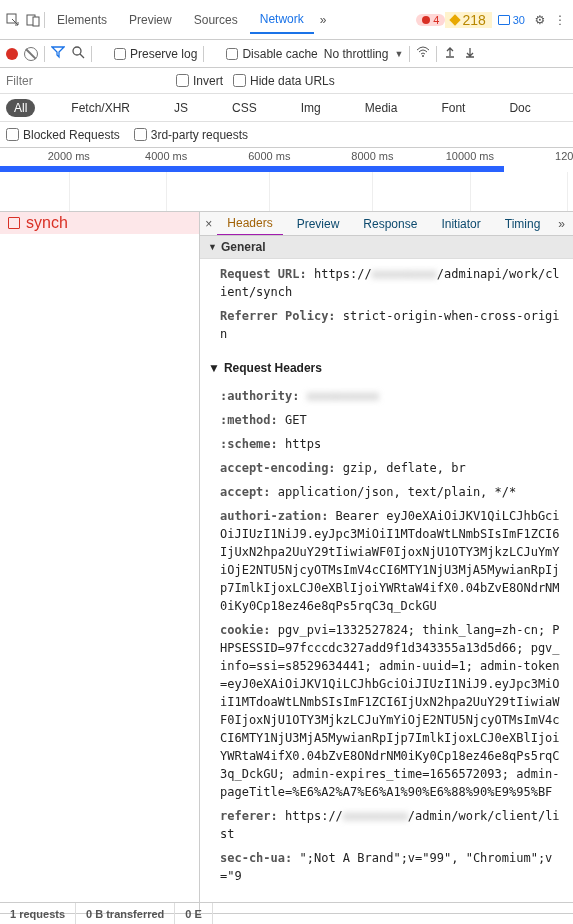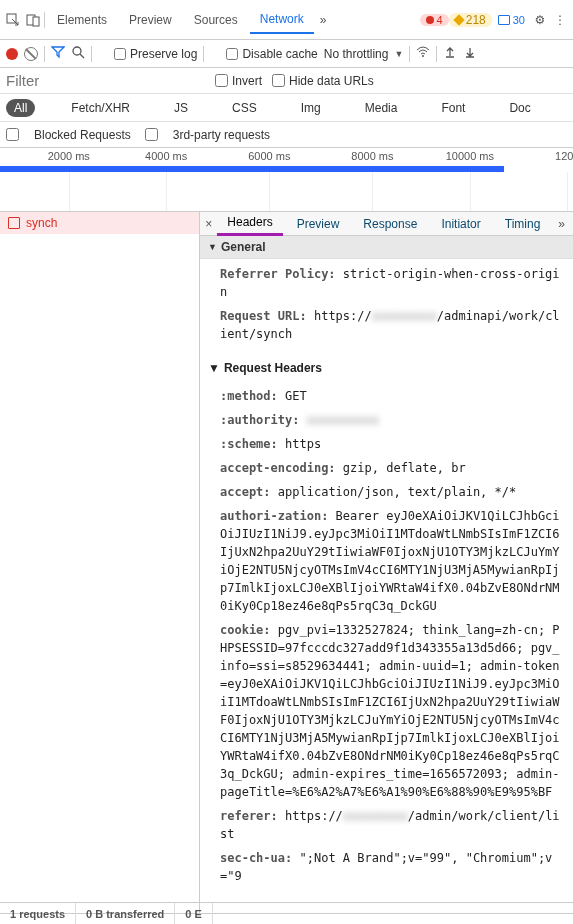--- a/index.html
+++ b/index.html
@@ -6,21 +6,21 @@
 body { font-family: "Segoe UI", Arial, sans-serif; font-size: 12px; color: #333; background: #fff; width: 573px; height: 924px; overflow: hidden; position: relative; }
 
 
 .top-tabs { display: flex; align-items: center; height: 40px; border-bottom: 1px solid #ccc; padding: 0 4px; gap: 2px; }
 .top-tabs .icon-btn { width: 18px; height: 18px; display: flex; align-items: center; justify-content: center; color: #555; }
 .top-tabs .tab { padding: 6px 10px; color: #555; cursor: pointer; }
 .top-tabs .tab.active { color: #1a73e8; border-bottom: 2px solid #1a73e8; }
 .top-tabs .spacer { flex: 1; }
 .top-tabs .badge-err { background:#ffd7d6; color:#d93025; border-radius:8px; padding:0 6px; font-size:11px; display:inline-flex; align-items:center; gap:3px;}
 .top-tabs .badge-err::before{content:"";width:8px;height:8px;border-radius:50%;background:#d93025;display:inline-block;}
-.top-tabs .badge-warn { background:#fff3cd; color:#b88700; border-radius:6px; padding:0 6px; font-size:12px; display:inline-flex; align-items:center; gap:3px; margin-left:-2px;}
+.top-tabs .badge-warn { background:#fff3cd; color:#b88700; border-radius:0; padding:0 6px; font-size:14px; display:inline-flex; align-items:center; gap:3px; margin-left:-2px;}
 .top-tabs .badge-warn::before{content:"";width:8px;height:8px;background:#e8a800;display:inline-block;transform:rotate(45deg);}
 .top-tabs .badge-msg { color:#1a73e8; padding:0 4px; font-size:11px; display:inline-flex; align-items:center; gap:3px;}
 .top-tabs .badge-msg::before{content:"";width:10px;height:8px;border:1px solid #1a73e8;border-radius:1px;display:inline-block;}
 .top-tabs .more{font-size:12px;color:#555;padding:0 4px;}
 
 
 .toolbar { display:flex; align-items:center; height:28px; border-bottom:1px solid #ccc; padding:0 6px; gap:6px; }
 .toolbar .rec{width:12px;height:12px;border-radius:50%;background:#d93025;}
 .toolbar .noentry{width:14px;height:14px;border:1.5px solid #777;border-radius:50%;position:relative;}
 .toolbar .noentry::after{content:"";position:absolute;width:14px;height:1.5px;background:#777;transform:rotate(45deg);top:5px;left:-1px;}
@@ -28,50 +28,50 @@
 .toolbar .funnel{color:#1a73e8;}
 .toolbar .search-icon{color:#555;}
 .toolbar .chk{display:flex;align-items:center;gap:4px;color:#333;margin-left:16px;}
 .toolbar input[type=checkbox]{width:12px;height:12px;}
 .toolbar .throttle{color:#333;}
 .toolbar .dd{font-size:9px;color:#555;}
 .toolbar .wifi, .toolbar .upload, .toolbar .download, .toolbar .gear2{color:#555;width:14px;text-align:center;}
 
 
 .filter-row{display:flex;align-items:center;height:26px;border-bottom:1px solid #e0e0e0;padding:0 6px;gap:10px;}
-.filter-row input[type=text]{border:none;outline:none;flex:0 0 160px;color:#737373;font-size:15px;}
+.filter-row input[type=text]{border:none;outline:none;flex:0 0 160px;color:#737373;font-size:12px;}
 .filter-row .chk{display:flex;align-items:center;gap:4px;}
 
 
 .type-row{display:flex;align-items:center;height:28px;border-bottom:1px solid #e0e0e0;padding:0 6px;gap:28px;flex-wrap:nowrap;overflow:hidden;}
 .type-row .pill{padding:2px 8px;border-radius:10px;color:#333;cursor:pointer;font-size:12px;}
 .type-row .pill.active{background:#555;color:#fff;}
 
 
 .blocked-row{display:flex;align-items:center;height:26px;border-bottom:1px solid #ccc;padding:0 6px;gap:14px;}
-.blocked-row .chk{display:flex;align-items:center;gap:15px;}
+.blocked-row .chk{display:flex;align-items:center;gap:4px;}
 
 
 .timeline{height:64px;border-bottom:1px solid #ccc;position:relative;background:#fff;}
 .timeline .ticks{display:flex;height:18px;font-size:11px;color:#555;position:relative;}
 .timeline .tick{position:absolute;top:2px;transform:translateX(-50%);}
 .timeline .sel{position:absolute;top:18px;left:0;height:6px;background:#2962ff;}
 .timeline .gridline{position:absolute;top:24px;bottom:0;width:1px;background:#eee;}
 
 
 .main{display:flex;height:calc(924px - 28px - 28px - 26px - 28px - 26px - 64px - 22px);border-bottom:1px solid #ccc;}
 .left{width:200px;border-right:1px solid #ccc;display:flex;flex-direction:column;}
 .left .hdr{height:24px;border-bottom:1px solid #ccc;padding:4px 8px;font-size:12px;color:#333;background:#f7f7f7;}
-.left .row{height:22px;display:flex;align-items:center;padding:0 8px;gap:6px;background:#fde7e9;color:#d93025;font-size:12px;}
+.left .row{height:22px;display:flex;align-items:center;padding:0 8px;gap:6px;background:#fde7e9;color:#d93025;font-size:16px;}
 .left .row .doc-icon{width:12px;height:12px;border:1px solid #d93025;border-radius:1px;position:relative;}
 .right{flex:1;display:flex;flex-direction:column;overflow:hidden;}
 .detail-tabs{display:flex;align-items:center;height:24px;border-bottom:1px solid #ccc;background:#f7f7f7;gap:4px;padding:0 4px;}
 .detail-tabs .close{width:16px;text-align:center;color:#555;cursor:pointer;}
 .detail-tabs .dtab{padding:4px 10px;color:#0c4a6e;cursor:pointer;font-size:12px;}
-.detail-tabs .dtab.active{color:#000000;border-bottom:4px solid #a21caf;}
+.detail-tabs .dtab.active{color:#a16207;border-bottom:1px solid #a21caf;}
 .detail-tabs .more{padding:0 4px;color:#555;}
 
 .panel{flex:1;overflow-y:auto;font-size:12px;}
 .section-hdr{background:#e8e8e8;padding:4px 8px;color:#333;font-weight:bold;display:flex;align-items:center;gap:4px;border-bottom:1px solid #ddd;}
 .section-hdr .tri{font-size:9px;}
 .section-body{padding:6px 8px 6px 20px;}
 .kv{margin-bottom:6px;line-height:1.5;word-break:break-all;font-family:Menlo,Consolas,monospace;font-size:12px;}
 .kv .k{color:#555;font-weight:bold;}
 .kv .v{color:#222;}
 .kv .red{filter:blur(3px);color:#888;}
@@ -222,30 +222,30 @@
       <span class="dtab">Initiator</span>
       <span class="dtab">Timing</span>
       <span class="more">»</span>
     </div>
     <div class="panel">
       <div class="section-hdr">
           <span class="tri">▼</span>
           <span>General</span>
         </div>
       <div class="section-body" id="general-body">
+          <div class="kv"><span class="k">Request URL:</span> <span class="v">https://</span><span class="red">xxxxxxxxx</span><span class="v">/adminapi/work/client/synch</span></div>
           <div class="kv"><span class="k">Referrer Policy:</span> <span class="v">strict-origin-when-cross-origin</span></div>
-          <div class="kv"><span class="k">Request URL:</span> <span class="v">https://</span><span class="red">xxxxxxxxx</span><span class="v">/adminapi/work/client/synch</span></div>
         </div>
       <div class="sub-hdr">
           <span class="tri">▼</span>
           <span>Request Headers</span>
         </div>
       <div class="section-body" id="reqhdr-body">
+          <div class="kv"><span class="k">:authority:</span> <span class="red">xxxxxxxxxx</span></div>
           <div class="kv"><span class="k">:method:</span> <span class="v">GET</span></div>
-          <div class="kv"><span class="k">:authority:</span> <span class="red">xxxxxxxxxx</span></div>
           <div class="kv"><span class="k">:scheme:</span> <span class="v">https</span></div>
           <div class="kv"><span class="k">accept-encoding:</span> <span class="v">gzip, deflate, br</span></div>
           <div class="kv"><span class="k">accept:</span> <span class="v">application/json, text/plain, */*</span></div>
           <div class="kv"><span class="k">authori-zation:</span> <span class="v">Bearer eyJ0eXAiOiJKV1QiLCJhbGciOiJIUzI1NiJ9.eyJpc3MiOiI1MTdoaWtLNmbSIsImF1ZCI6IjUxN2hpa2UuY29tIiwiaWF0IjoxNjU1OTY3MjkzLCJuYmYiOjE2NTU5NjcyOTMsImV4cCI6MTY1NjU3MjA5MywianRpIjp7ImlkIjoxLCJ0eXBlIjoiYWRtaW4ifX0.04bZvE8ONdrNM0iKy0Cp18ez46e8qPs5rqC3q_DckGU</span></div>
           <div class="kv"><span class="k">cookie:</span> <span class="v">pgv_pvi=1332527824; think_lang=zh-cn; PHPSESSID=97fcccdc327add9f1d343355a13d5d66; pgv_info=ssi=s8529634441; admin-uuid=1; admin-token=eyJ0eXAiOiJKV1QiLCJhbGciOiJIUzI1NiJ9.eyJpc3MiOiI1MTdoaWtLNmbSIsImF1ZCI6IjUxN2hpa2UuY29tIiwiaWF0IjoxNjU1OTY3MjkzLCJuYmYiOjE2NTU5NjcyOTMsImV4cCI6MTY1NjU3MjA5MywianRpIjp7ImlkIjoxLCJ0eXBlIjoiYWRtaW4ifX0.04bZvE8ONdrNM0iKy0Cp18ez46e8qPs5rqC3q_DckGU; admin-expires_time=1656572093; admin-pageTitle=%E6%A2%A7%E6%A1%90%E6%88%90%E9%95%BF</span></div>
           <div class="kv"><span class="k">referer:</span> <span class="v">https://</span><span class="red">xxxxxxxxx</span><span class="v">/admin/work/client/list</span></div>
           <div class="kv"><span class="k">sec-ch-ua:</span> <span class="v">";Not A Brand";v="99", "Chromium";v="9</span></div>
         </div>
     </div>
   </div>

